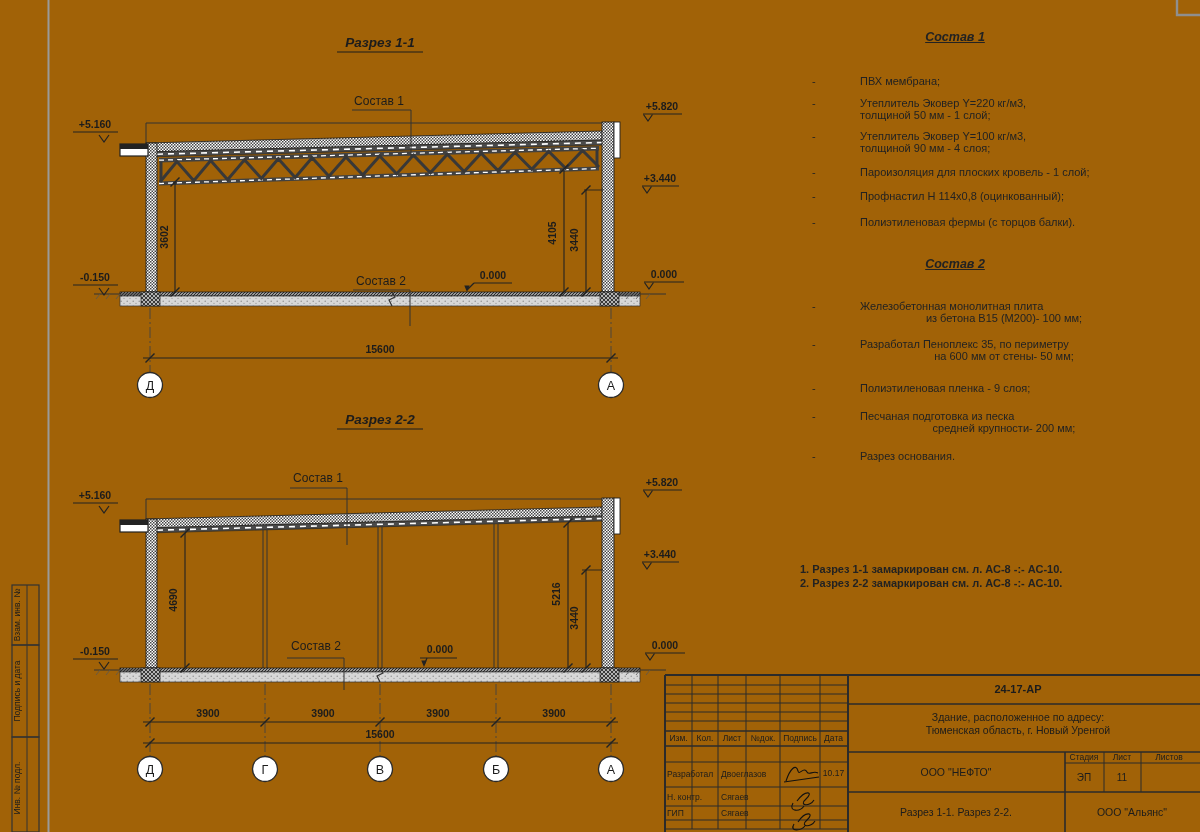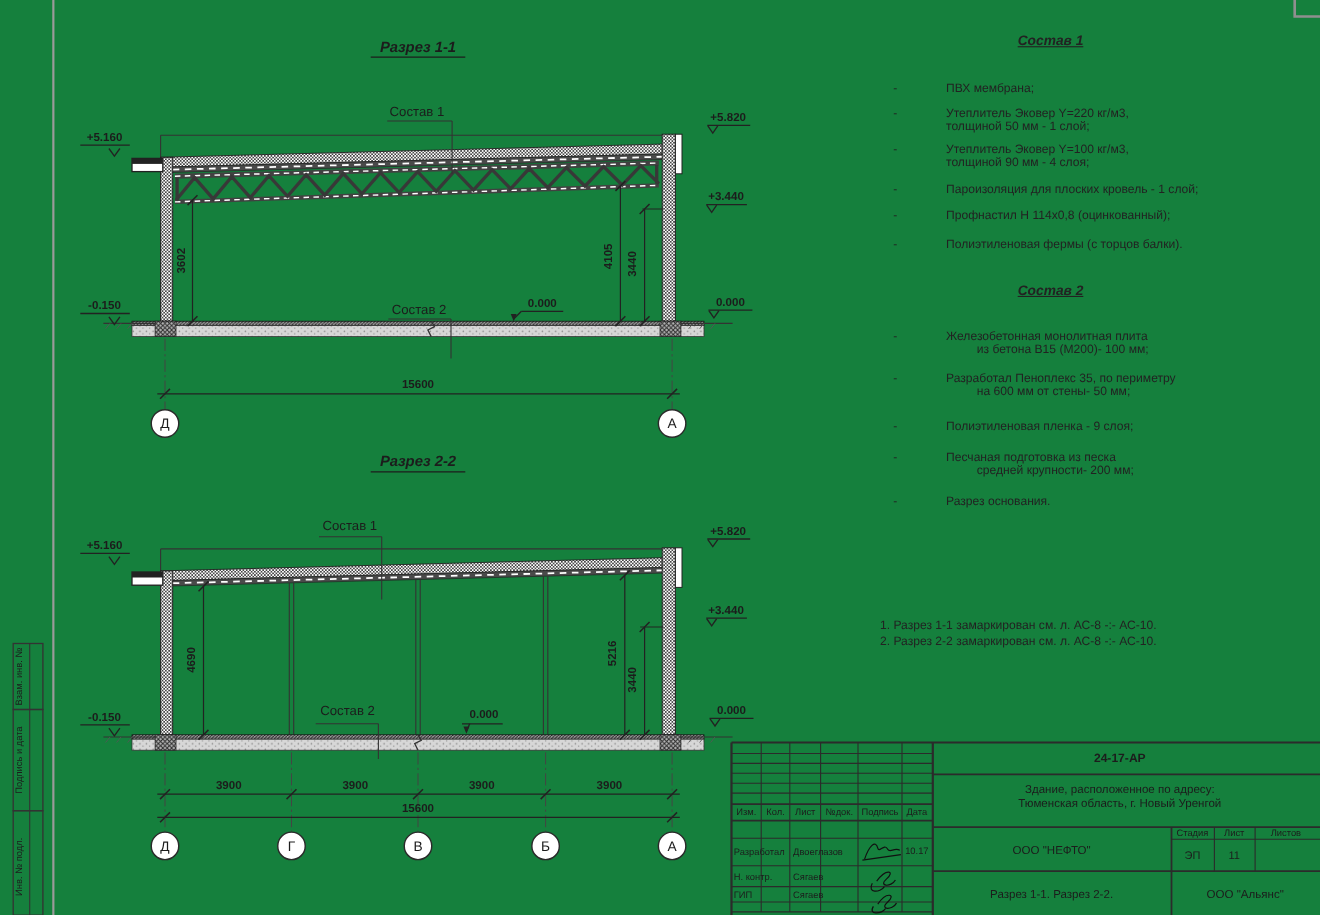--- a/index.html
+++ b/index.html
@@ -1,35 +1,35 @@
 <!DOCTYPE html>
 <html><head>
 <meta charset="utf-8">
 <style>
   html,body{margin:0;padding:0;background:#fff;}
-  .page{position:relative;width:1200px;height:832px;background:#15803d;overflow:hidden;
+  .page{position:relative;width:1200px;height:832px;background:#a16207;overflow:hidden;
         font-family:"Liberation Sans",sans-serif;color:#1f1f1f;}
   svg text{font-family:"Liberation Sans",sans-serif;fill:#1c1c1c;}
   .t135bi{font-size:13.5px;font-weight:bold;font-style:italic;}
   .t12lbl{font-size:12px;}
   .t105b{font-size:10.5px;font-weight:bold;}
   .t12ax{font-size:12.5px;}
   .t85{font-size:8.5px;}
   .t10{font-size:10px;}
   .t105{font-size:10.5px;}
   .t11tb{font-size:11px;font-weight:bold;}
   
   .rightcol{position:absolute;left:795px;top:0;width:345px;font-size:11px;line-height:11.5px;color:#222;}
   .rc-head{position:absolute;width:320px;text-align:center;font-size:12.5px;font-weight:bold;font-style:italic;}
   .rc-head span{text-decoration:underline;}
   .li{position:absolute;display:flex;left:0;}
   .li .dash{width:24px;padding-left:17px;box-sizing:border-box;}
   .li .itxt{width:280px;margin-left:41px;}
-  .l2row{display:flex;justify-content:flex-start;width:232px;padding-left:28px;}
-  .notes{position:absolute;left:5px;top:562px;font-size:11px;line-height:14px;white-space:nowrap;}
+  .l2row{display:flex;justify-content:center;width:232px;padding-left:28px;}
+  .notes{position:absolute;left:5px;top:562px;font-size:11px;line-height:14px;white-space:nowrap;font-weight:bold;}
 </style>
 </head>
 <body>
 
 <div class="page">
 
 <svg width="1200" height="832" viewBox="0 0 1200 832">
   <defs>
     <pattern id="chk" width="3" height="3" patternUnits="userSpaceOnUse">
       <rect width="3" height="3" fill="#ffffff"></rect>

